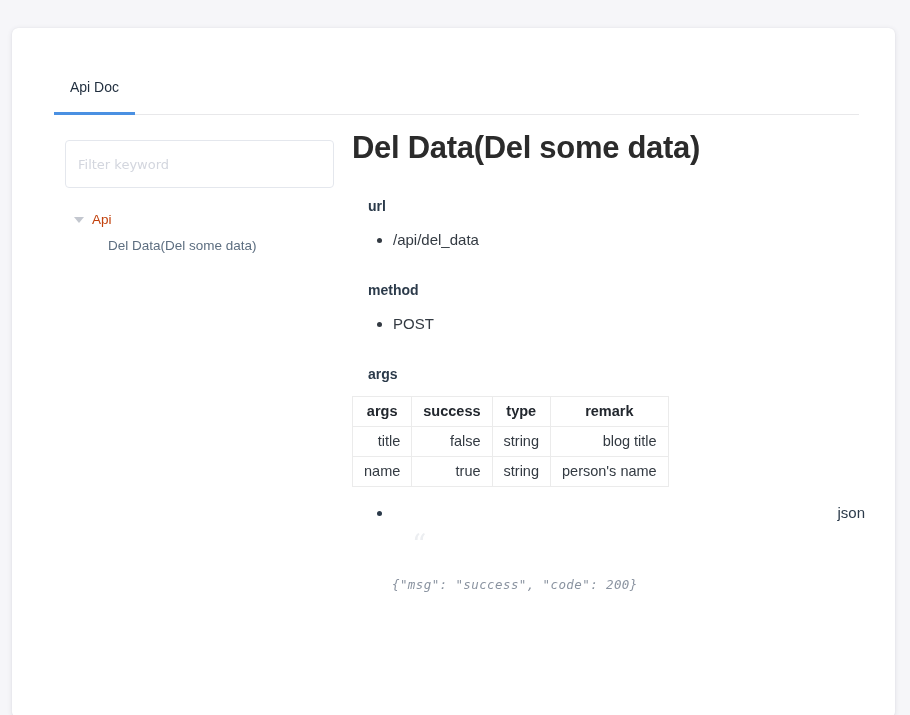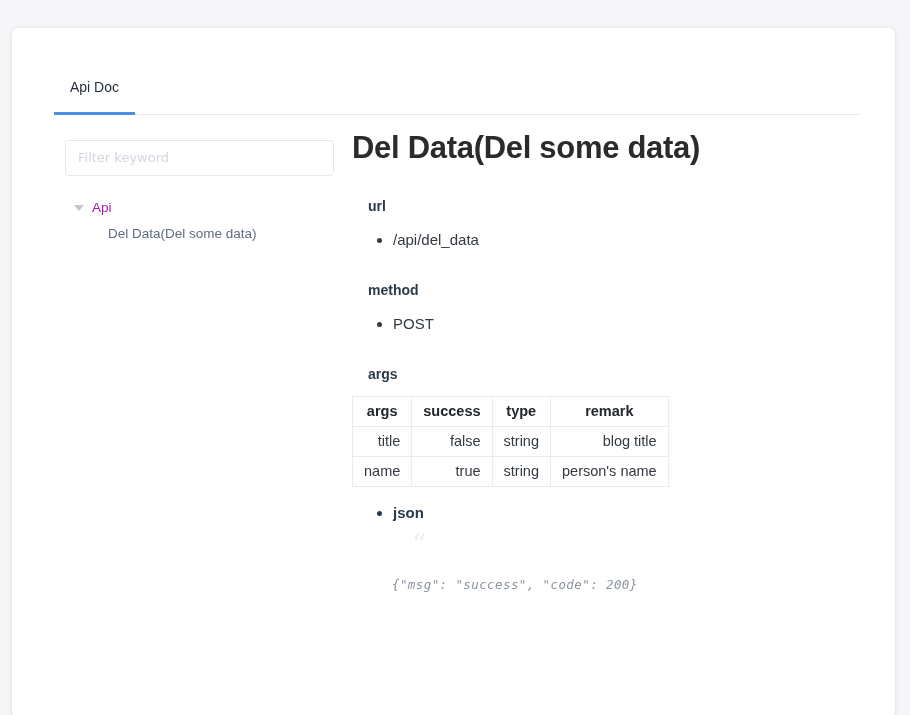--- a/index.html
+++ b/index.html
@@ -73,26 +73,26 @@
   
   .sidebar {
     position: absolute;
     left: 53px;
     top: 25px;
     width: 272px;
   }
   .filter-input {
     display: block;
     width: 269px;
-    height: 36px;
+    height: 48px;
     box-sizing: border-box;
     padding: 0 12px;
     border: 1px solid #e4e7ed;
     border-radius: 4px;
-    font-family: Liberation Serif, serif;
+    font-family: Liberation Sans, sans-serif;
     font-size: 13px;
     color: #5e6d82;
     outline: none;
     background: #fff;
   }
   .filter-input::placeholder {
     color: #d3d6de;
     font-family: "DejaVu Sans", sans-serif;
     font-size: 13px;
   }
@@ -110,21 +110,21 @@
     width: 0;
     height: 0;
     border-left: 5px solid transparent;
     border-right: 5px solid transparent;
     border-top: 6px solid #c3c7cf;
     margin-right: 8px;
     flex: 0 0 auto;
   }
   .tree-parent-label {
     font-size: 13.5px;
-    color: #a21caf;
+    color: #c2410c;
     line-height: 26px;
   }
   .tree-children { }
   .tree-leaf {
     height: 26px;
     line-height: 26px;
     padding-left: 96px;
     font-size: 13.5px;
     color: #5d6e80;
     cursor: pointer;
@@ -158,21 +158,21 @@
   ul.doc-list {
     margin: 14px 0 0 0;
     padding-left: 41px;
     list-style: disc;
   }
   ul.doc-list li {
     font-size: 15px;
     color: #333a42;
     line-height: 1.6;
   }
-  ul.doc-list li.bold-item { font-weight: bold; color: #2b3a4a; }
+  ul.doc-list li.bold-item { font-weight: normal; color: #2b3a4a; text-align: right; }
 
   
   table.args-table {
     margin-top: 14px;
     border-collapse: collapse;
     border: 1px solid #ebebeb;
     font-size: 14.5px;
     color: #333a42;
   }
   table.args-table th,

